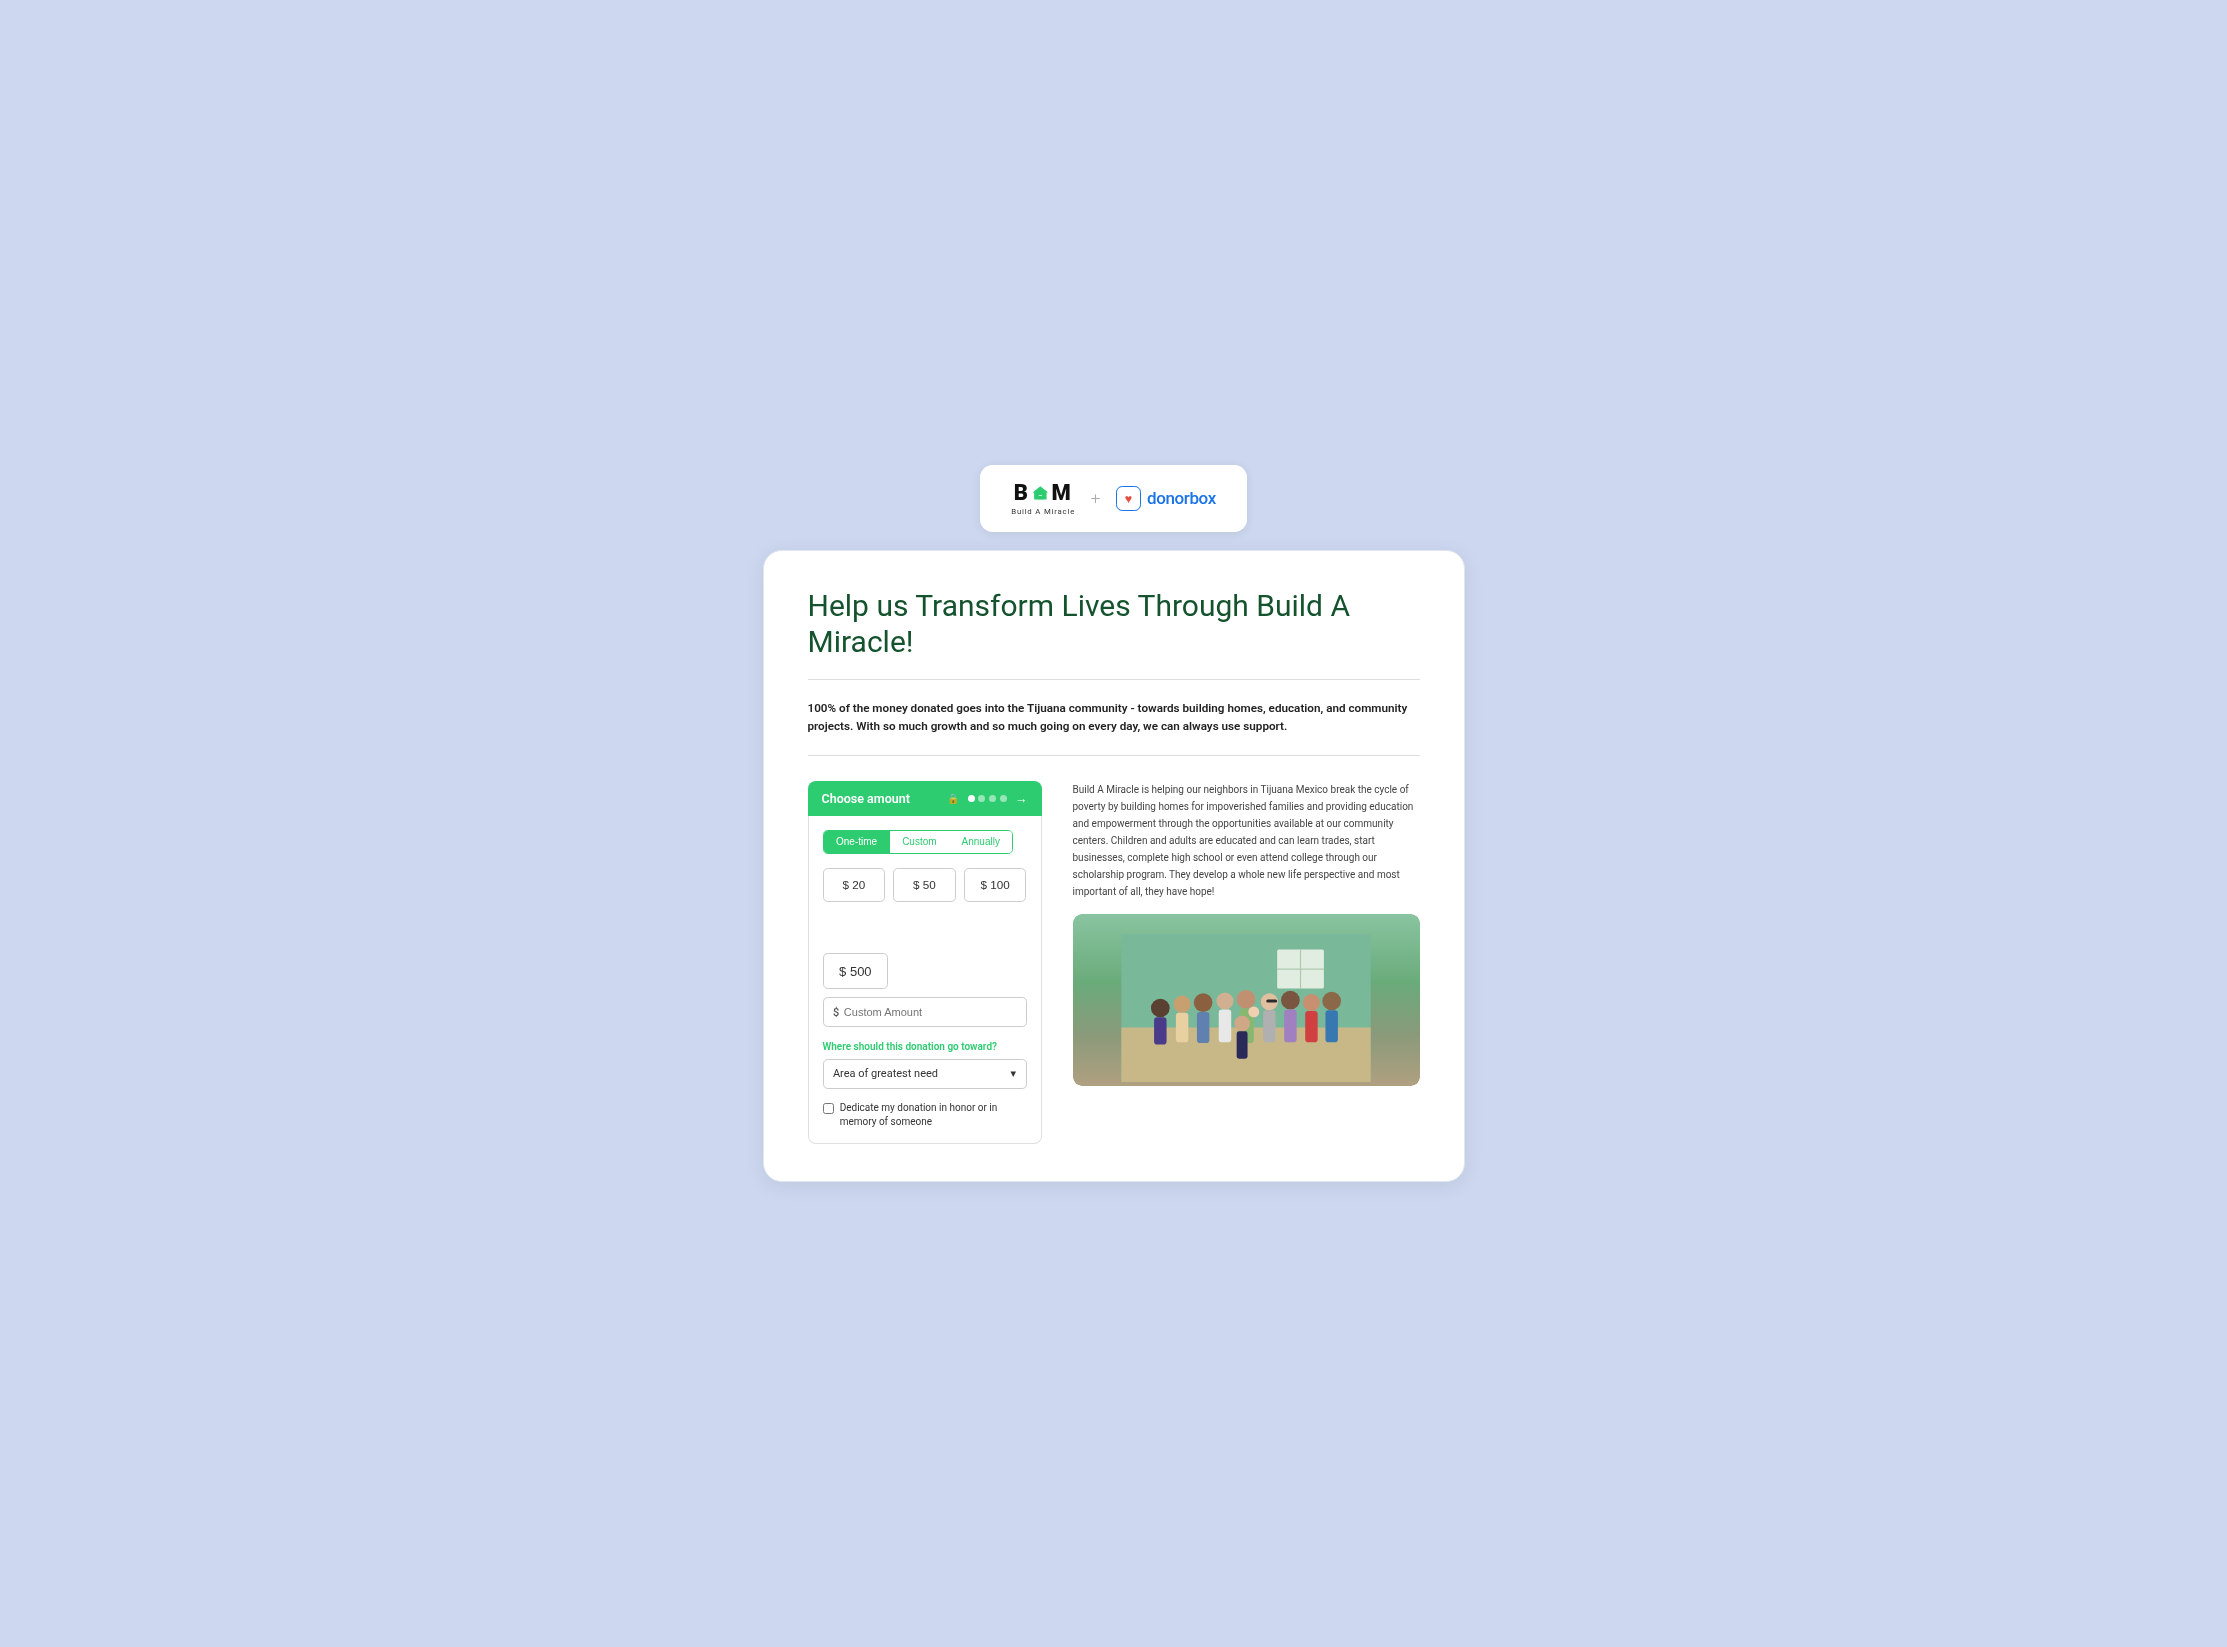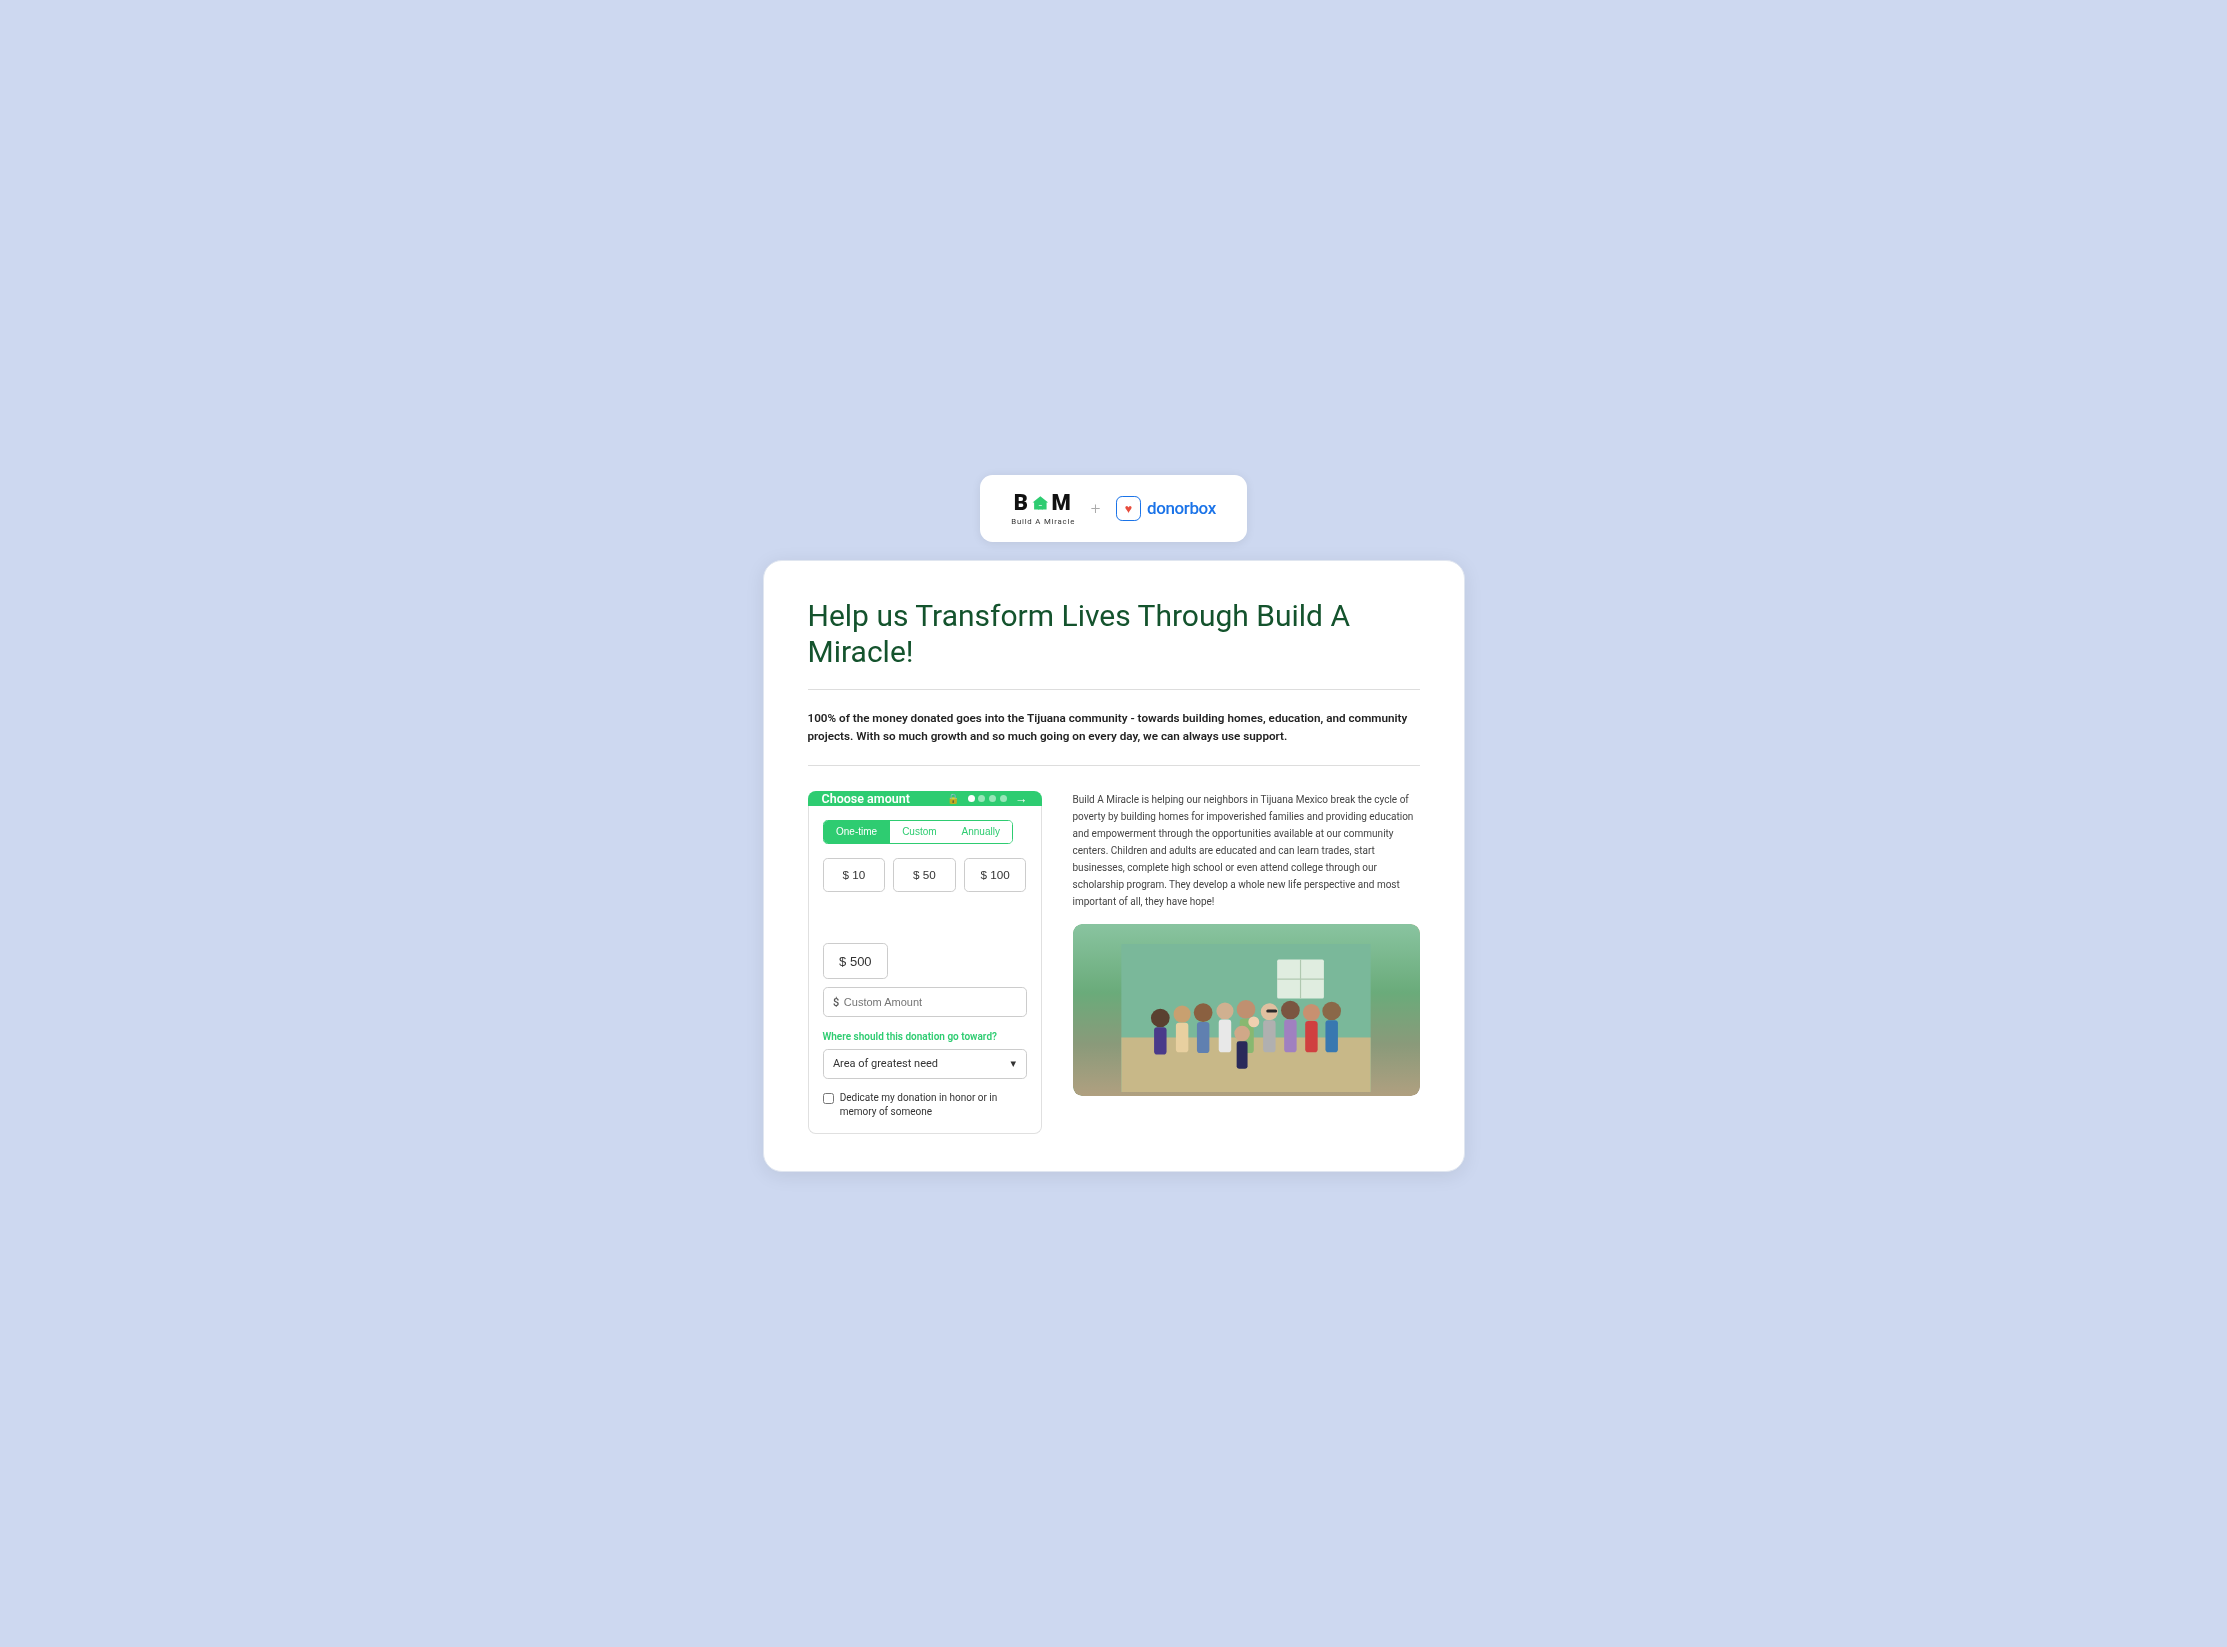--- a/index.html
+++ b/index.html
@@ -112,21 +112,21 @@
       display: flex;
       gap: 31px;
     }
     .donation-widget {
       flex: 0 0 234px;
       min-width: 0;
     }
     .widget-header {
       background: #2ecc71;
       border-radius: 7.8px 7.8px 0 0;
-      padding: 0 14px;
+      padding: 10px 14px;
       display: flex;
       align-items: flex-end;
       justify-content: space-between;
     }
     .widget-title {
       color: #fff;
       font-size: 12.5px;
       font-weight: 600;
     }
     .widget-header-right {
@@ -378,21 +378,21 @@
         <div class="widget-body">
           
           <div class="frequency-tabs">
             <button class="freq-tab active">One-time</button>
             <button class="freq-tab">Custom</button>
             <button class="freq-tab">Annually</button>
           </div>
 
           
           <div class="amount-grid">
-            <button class="amount-btn">$ 10</button>
+            <button class="amount-btn">$ 20</button>
             <button class="amount-btn">$ 50</button>
             <button class="amount-btn">$ 100</button>
           </div>
           <button class="amount-btn-large">$ 500</button>
 
           
           <div class="custom-amount-input">
             <span class="currency-symbol">$</span>
             <input class="custom-input" type="text" placeholder="Custom Amount" style="">
           </div>

